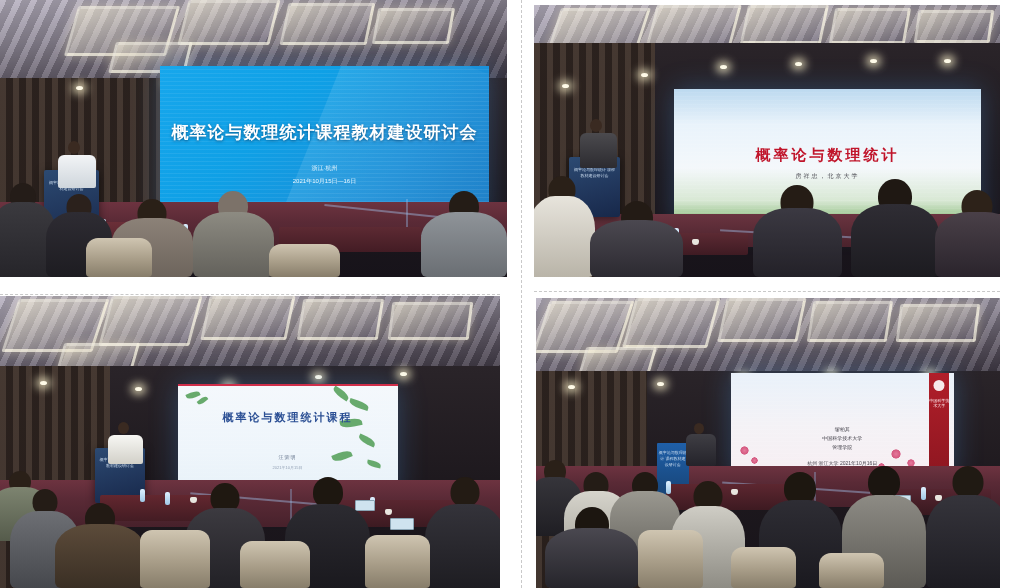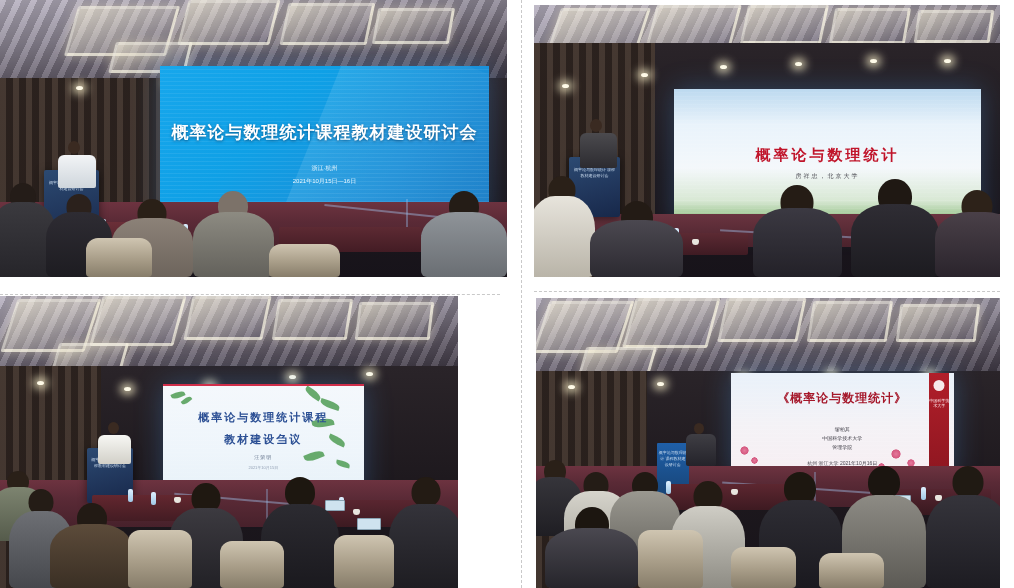--- a/index.html
+++ b/index.html
@@ -7,21 +7,21 @@
   .page{position:relative;width:1014px;height:588px;background:#fff;}
 
   
   .sep-v{position:absolute;left:521px;top:0;width:0;height:588px;border-left:1px dashed #c9c9c9;}
   .sep-h-left{position:absolute;left:0;top:294px;width:500px;height:0;border-top:1px dashed #c9c9c9;}
   .sep-h-right{position:absolute;left:534px;top:291px;width:466px;height:0;border-top:1px dashed #c9c9c9;}
 
   .photo{position:absolute;overflow:hidden;background:#151318;}
   .p1{left:0;top:0;width:507px;height:277px;}
   .p2{left:534px;top:5px;width:466px;height:272px;}
-  .p3{left:0;top:296px;width:458px;height:292px;}
+  .p3{left:0;top:296px;width:500px;height:292px;}
   .p4{left:536px;top:298px;width:464px;height:290px;}
 
   
   .ceiling{position:absolute;left:0;top:0;width:100%;height:30%;
     background:
       repeating-linear-gradient(115deg, rgba(255,255,255,.10) 0 6px, rgba(0,0,0,.16) 6px 14px),
       linear-gradient(175deg,#b9b3c2 0%,#8d8795 38%,#5d5663 72%,#3a3440 100%);}
   .ceil-panel{position:absolute;border:3px solid rgba(255,252,235,.55);
     background:linear-gradient(150deg,rgba(255,248,220,.55),rgba(120,112,130,.25));
     border-radius:2px;box-shadow:0 0 10px rgba(255,240,200,.35);}
@@ -239,21 +239,20 @@
       <div class="screen-rows"></div>
       <div class="leaf" style="left:4%;top:6%;width:14px;height:6px;transform:rotate(-24deg);"></div>
       <div class="leaf" style="left:9%;top:11%;width:11px;height:5px;transform:rotate(-40deg);"></div>
       <div class="leaf" style="left:70%;top:4%;width:18px;height:7px;transform:rotate(34deg);"></div>
       <div class="leaf" style="left:78%;top:14%;width:20px;height:7px;transform:rotate(18deg);"></div>
       <div class="leaf" style="left:74%;top:30%;width:22px;height:8px;transform:rotate(-12deg);"></div>
       <div class="leaf" style="left:82%;top:46%;width:18px;height:7px;transform:rotate(26deg);"></div>
       <div class="leaf" style="left:70%;top:60%;width:20px;height:8px;transform:rotate(-22deg);"></div>
       <div class="leaf" style="left:86%;top:68%;width:14px;height:6px;transform:rotate(12deg);"></div>
       <div class="scr-title" style="top:22%;font-size:11px;color:#2b4f94;letter-spacing:2px;">概率论与数理统计课程</div>
-      <div class="scr-title" style="top:42%;font-size:11px;color:#2b4f94;letter-spacing:2px;">教材建设刍议</div>
       <div class="scr-sub" style="top:62%;font-size:5px;color:#6b7a91;letter-spacing:1px;">汪荣明</div>
       <div class="scr-sub" style="top:72%;font-size:4px;color:#93a1b5;">2021年10月15日</div>
     </div>
 
     <div class="stage" style="top:63%;height:16%;"></div>
     <div class="stage-line" style="left:38%;top:70%;width:36%;transform:rotate(5deg);"></div>
     <div class="stage-line" style="left:58%;top:66%;width:2px;height:13%;background:rgba(150,185,230,.35);"></div>
 
     <div class="podium2" style="left:19%;top:52%;width:10%;height:19%;">
       <div class="podium-text" style="top:16%;">概率论与数理统计
@@ -327,21 +326,20 @@
         <div style="position:absolute;left:50%;top:6%;transform:translateX(-50%);width:11px;height:11px;border-radius:50%;
                     background:#fff;opacity:.9;"></div>
         <div style="position:absolute;left:0;top:24%;width:100%;text-align:center;color:#ffe9ec;font-size:4px;line-height:5px;word-break:break-all;">中国科学技术大学</div>
       </div>
       <div class="blossom" style="left:4%;top:70%;width:9px;height:9px;"></div>
       <div class="blossom" style="left:9%;top:80%;width:7px;height:7px;"></div>
       <div class="blossom" style="left:72%;top:72%;width:10px;height:10px;"></div>
       <div class="blossom" style="left:79%;top:82%;width:8px;height:8px;"></div>
       <div class="blossom" style="left:66%;top:86%;width:7px;height:7px;"></div>
 
-      <div class="scr-title" style="top:16%;font-size:12px;color:#a5172a;letter-spacing:1px;">《概率论与数理统计》</div>
       <div class="scr-sub" style="top:50%;font-size:5px;color:#3d3b44;">缪柏其</div>
       <div class="scr-sub" style="top:59%;font-size:5px;color:#3d3b44;">中国科学技术大学</div>
       <div class="scr-sub" style="top:68%;font-size:5px;color:#3d3b44;">管理学院</div>
       <div class="scr-sub" style="top:83%;font-size:5px;color:#4a4750;">杭州 浙江大学 2021年10月16日</div>
     </div>
 
     <div class="stage" style="top:58%;height:14%;"></div>
     <div class="stage-line" style="left:40%;top:65%;width:34%;transform:rotate(4deg);"></div>
     <div class="stage-line" style="left:60%;top:60%;width:2px;height:12%;background:rgba(150,185,230,.35);"></div>
 

